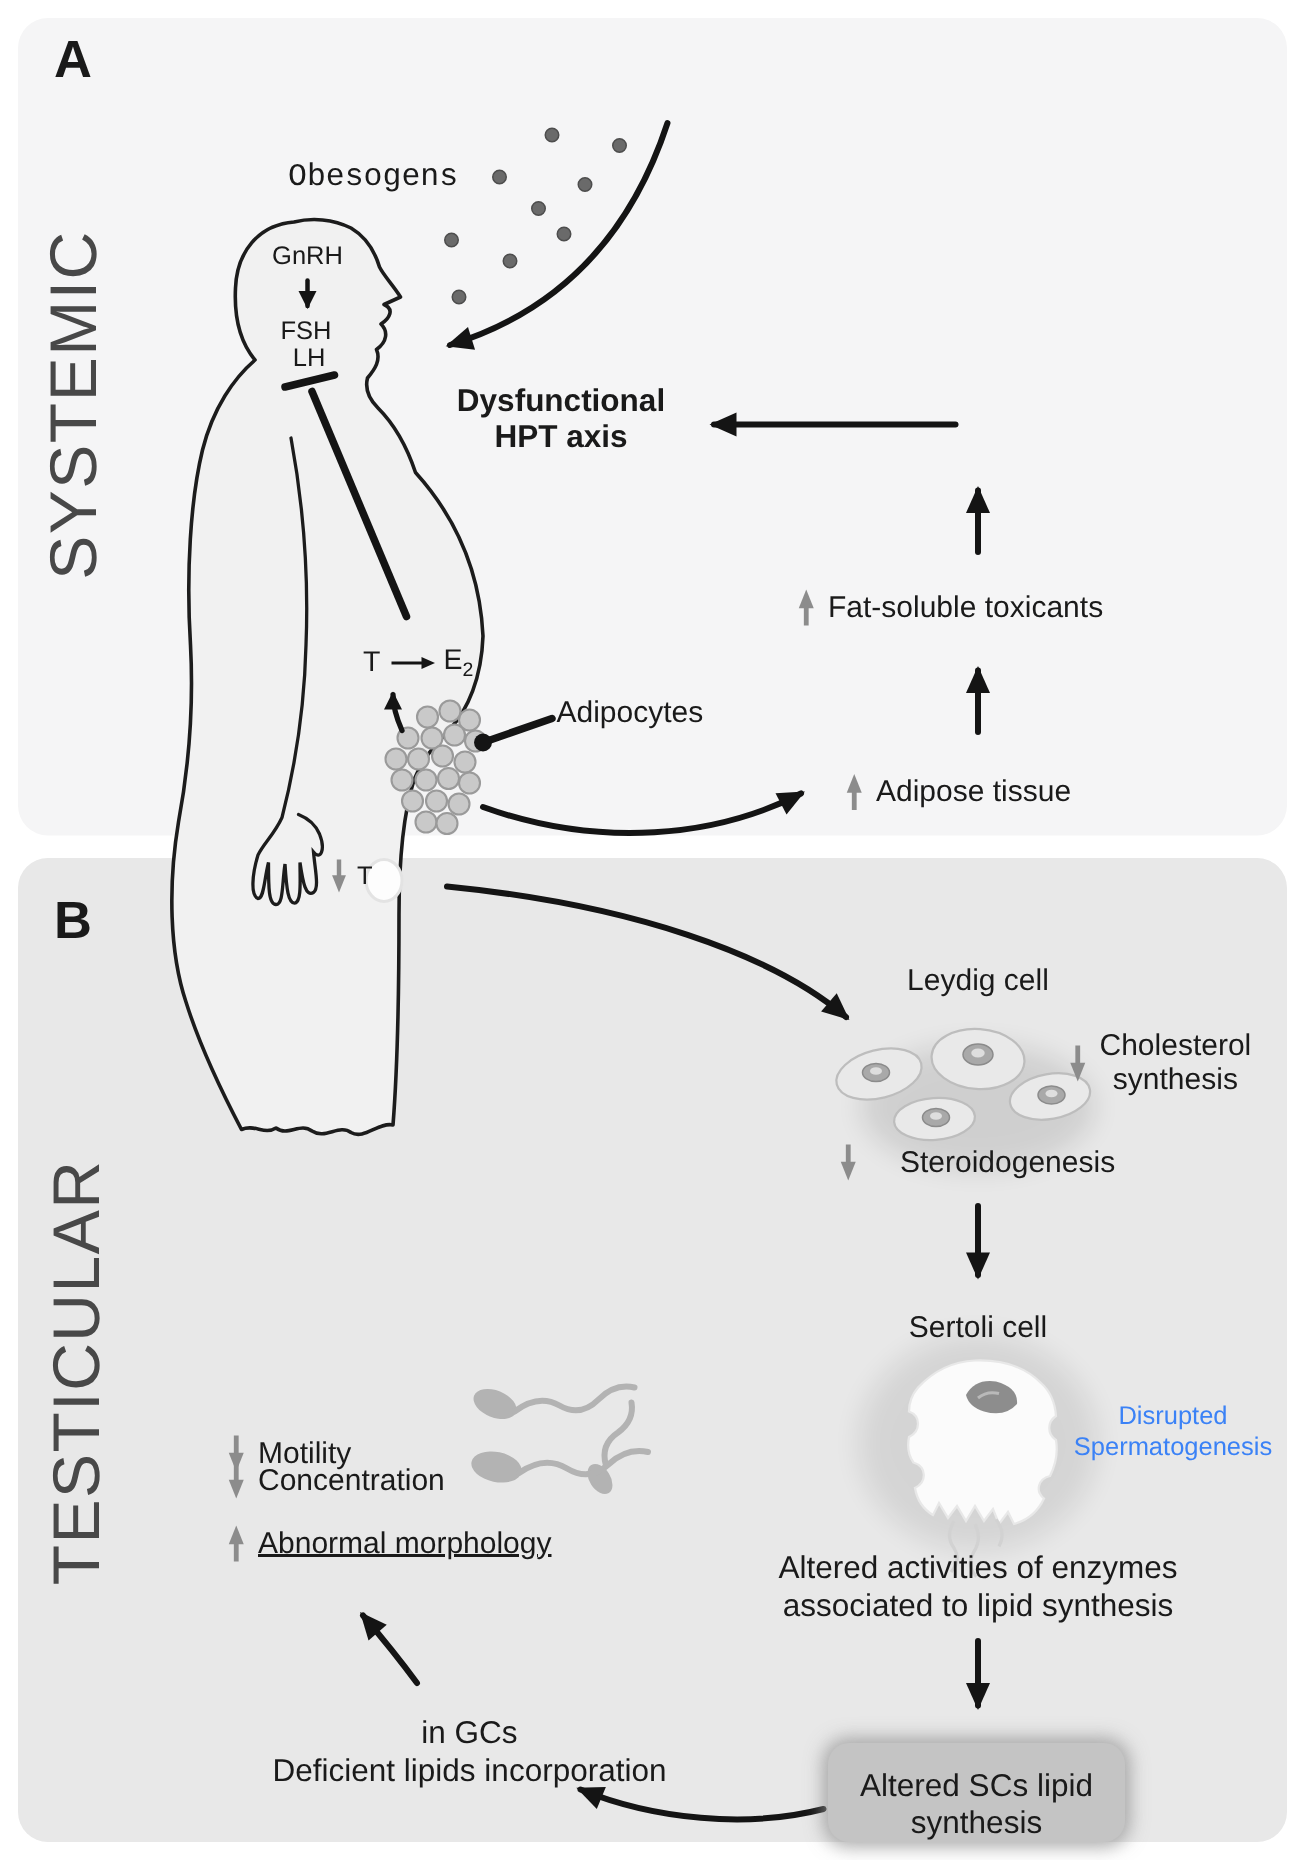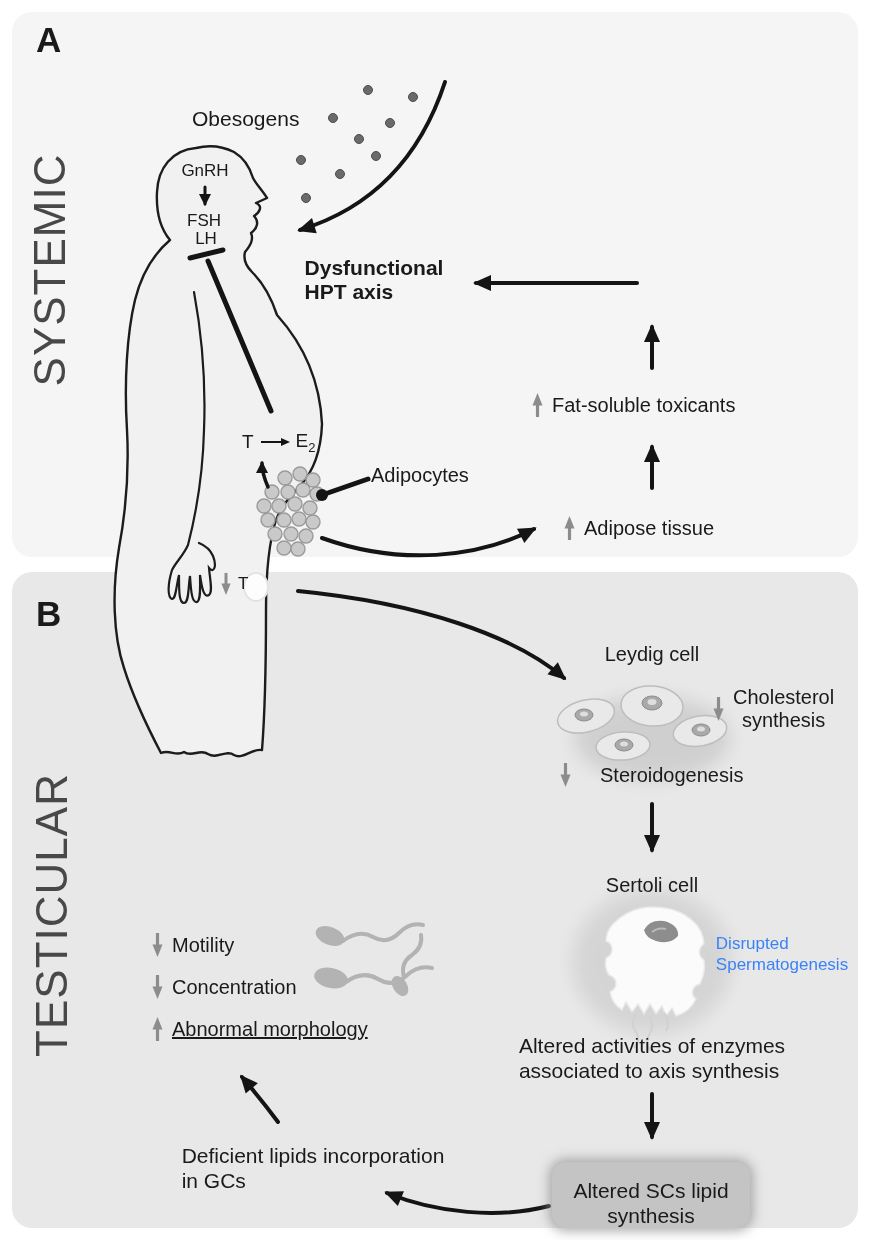--- a/index.html
+++ b/index.html
@@ -5,21 +5,21 @@
   html,body{margin:0;padding:0;background:#ffffff;}
   #stage{
     position:relative;width:870px;height:1240px;background:#ffffff;
     font-family:"Liberation Sans",sans-serif;color:#1a1a1a;overflow:hidden;
   }
   .panel{position:absolute;left:12px;width:846px;border-radius:20px;}
   #panel-a{top:12px;height:545px;background:#f5f5f6;}
   #panel-b{top:572px;height:656px;background:#e8e8e8;}
   #overlay{position:absolute;left:0;top:0;width:870px;height:1240px;}
   .abs{position:absolute;}
-  .cx{transform:translateX(-50%);text-align:left;}
+  .cx{transform:translateX(-50%);text-align:center;}
   .panel-letter{font-size:35px;font-weight:bold;}
   .side-label{
     font-size:44px;color:#484848;letter-spacing:1px;white-space:nowrap;
     transform:translate(-50%,-50%) rotate(-90deg);
   }
   #banner{
     left:287px;top:21px;width:314px;height:45px;border-radius:14px;
     background:radial-gradient(ellipse at center,#cdcdcd 55%,#b9b9b9 100%);
     box-shadow:0 0 12px 3px rgba(145,145,145,0.85);
     display:flex;align-items:center;justify-content:center;
@@ -194,21 +194,21 @@
     </g>
   </svg>
 
   <div class="abs panel-letter" style="left:36px;top:20px;">A</div>
   <div class="abs panel-letter" style="left:36px;top:594px;">B</div>
 
   <div class="abs side-label" style="left:50px;top:270px;">SYSTEMIC</div>
   <div class="abs side-label" style="left:52px;top:915px;">TESTICULAR</div>
 
 
-  <div class="abs lbl" style="left:192px;top:107px;font-size:21px;">Obesogens</div>
+  <div class="abs lbl" style="left:192px;top:107px;font-size:21px;font-family:Liberation Mono, monospace;">Obesogens</div>
 
   <div class="abs lbl-sm cx" style="left:205px;top:161px;">GnRH</div>
   <div class="abs lbl-sm cx" style="left:204px;top:211px;">FSH</div>
   <div class="abs lbl-sm cx" style="left:206px;top:229px;">LH</div>
 
   <div class="abs bold2 cx" style="left:374px;top:256px;">
     <div>Dysfunctional</div>
     <div>HPT axis</div>
   </div>
 
@@ -270,34 +270,34 @@
 
   <div class="abs lbl cx" style="left:652px;top:874px;">Sertoli cell</div>
 
   <div id="grp-disrupted" class="abs cx" style="left:782px;top:933px;">
     <div>Disrupted</div>
     <div>Spermatogenesis</div>
   </div>
 
   <div class="abs plain2 cx" style="left:652px;top:1033px;">
     <div>Altered activities of enzymes</div>
-    <div>associated to axis synthesis</div>
+    <div>associated to lipid synthesis</div>
   </div>
 
   <div id="box-altered" class="abs">
     <div>Altered SCs lipid</div>
     <div>synthesis</div>
   </div>
 
   <div class="abs plain2 cx" style="left:313px;top:1143px;">
+    <div>in GCs</div>
     <div>Deficient lipids incorporation</div>
-    <div>in GCs</div>
-  </div>
-
-  <div class="iconrow" style="left:151px;top:931px;">
+  </div>
+
+  <div class="iconrow" style="left:151px;top:955px;">
     <svg class="ga" width="13" height="28" viewBox="0 0 13 28">
         <path d="M6.5 2 V15" stroke="#8c8c8c" stroke-width="3.2"></path>
         <path d="M1.5 13.5 H11.5 L6.5 26 Z" fill="#8c8c8c"></path>
       </svg>
     <span class="lbl">Motility</span>
   </div>
   <div class="iconrow" style="left:151px;top:973px;">
     <svg class="ga" width="13" height="28" viewBox="0 0 13 28">
         <path d="M6.5 2 V15" stroke="#8c8c8c" stroke-width="3.2"></path>
         <path d="M1.5 13.5 H11.5 L6.5 26 Z" fill="#8c8c8c"></path>

